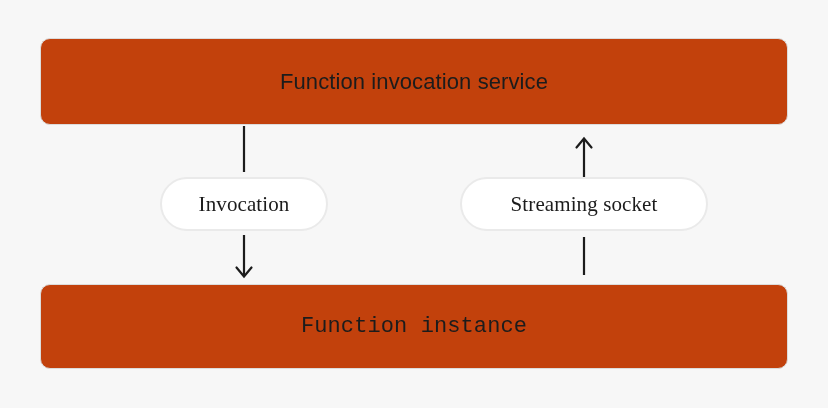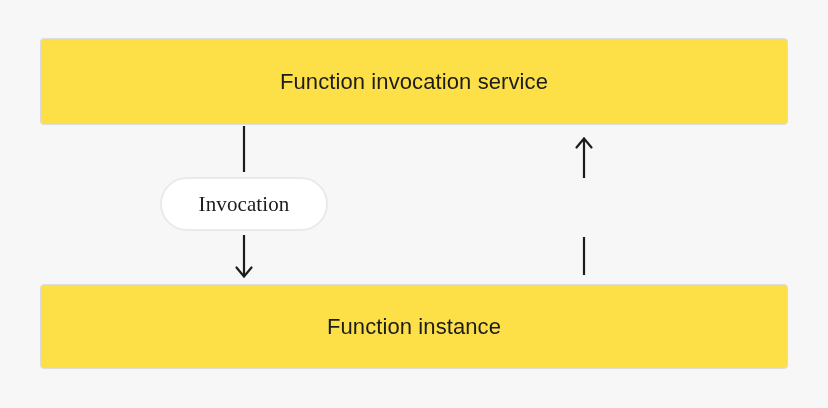--- a/index.html
+++ b/index.html
@@ -18,23 +18,23 @@
     position: relative;
     width: 828px;
     height: 408px;
     background: #f7f7f7;
   }
 
   
   .service-box {
     position: absolute;
     box-sizing: border-box;
-    background: #fde047;
+    background: #c2410c;
     border: 1px solid #dcdcdc;
-    border-radius: 4px;
+    border-radius: 10px;
     display: flex;
     align-items: center;
     justify-content: center;
   }
   .service-box .box-label {
     font-size: 22px;
     line-height: 1;
     color: #1c1c1c;
     font-weight: 400;
     letter-spacing: 0.1px;
@@ -45,20 +45,21 @@
     left: 40px;
     top: 38px;
     width: 748px;
     height: 87px;
   }
   #box-function-instance {
     left: 40px;
     top: 284px;
     width: 748px;
     height: 85px;
+    font-family: Liberation Mono, monospace;
   }
 
   
   .pill {
     position: absolute;
     box-sizing: border-box;
     background: #ffffff;
     border: 2px solid #eaeaea;
     border-radius: 999px;
     display: flex;
@@ -136,18 +137,21 @@
       <polyline points="6.5,11.5 14,2.5 21.5,11.5" fill="none" stroke="#1c1c1c" stroke-width="2.2" stroke-linecap="round" stroke-linejoin="miter"></polyline>
     </svg>
   </div>
 
   <div id="connector-instance-to-socket" class="connector">
     <svg width="16" height="58" viewBox="0 0 16 58">
       <line x1="8" y1="6" x2="8" y2="44" stroke="#1c1c1c" stroke-width="2.2" stroke-linecap="butt"></line>
     </svg>
   </div>
 
+  <div id="pill-streaming-socket" class="pill">
+    <span class="pill-label">Streaming socket</span>
+  </div>
 
   <div id="box-function-instance" class="service-box">
     <span class="box-label">Function instance</span>
   </div>
 
 </div>
 
 </body></html>

